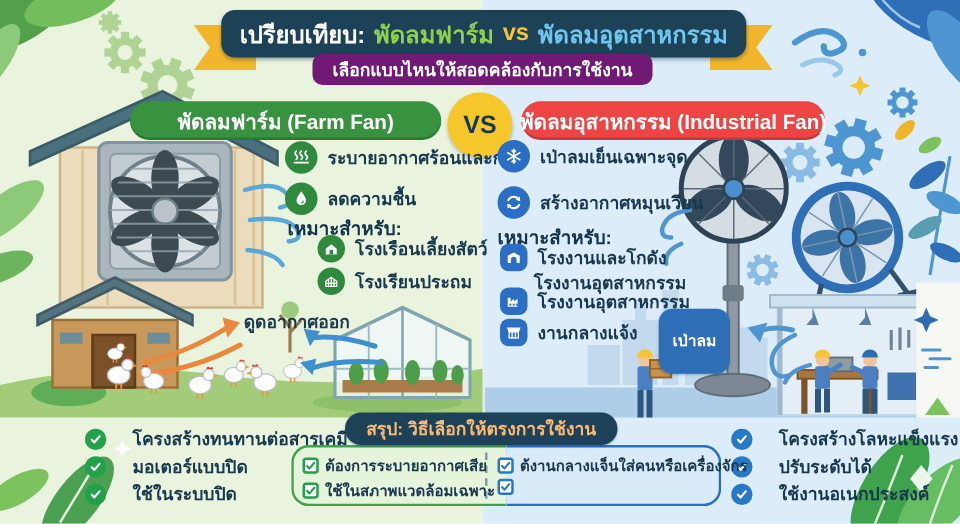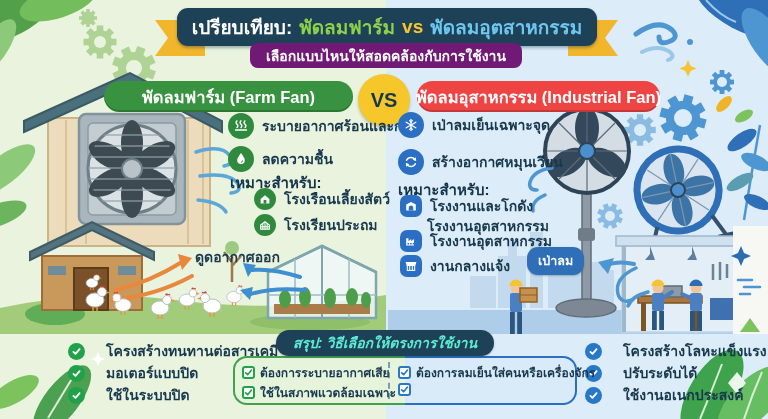--- a/index.html
+++ b/index.html
@@ -32,36 +32,36 @@
     font-size:20px;font-weight:bold;box-shadow:0 2px 3px rgba(20,50,70,.25);}
   
   .frow{position:absolute;display:flex;align-items:center;gap:8px;white-space:nowrap;}
   .frow .lbl{font-size:14px;font-weight:bold;color:#17384d;}
   .ic{border-radius:50%;display:flex;align-items:center;justify-content:center;flex:0 0 auto;}
   .ic26{width:26px;height:26px;} .ic22{width:22px;height:22px;border-radius:7px;}
   .ic.gr{background:#2f8a3e;} .ic.bl{background:#2a6fc3;}
   .sect-hdr{position:absolute;font-size:15px;font-weight:bold;color:#123349;white-space:nowrap;}
   .annot{position:absolute;font-size:14px;font-weight:bold;color:#1c3a4e;white-space:nowrap;}
   .annot-pill{position:absolute;background:#2f6fb8;color:#fff;font-size:12.5px;font-weight:bold;
-    border-radius:11px;padding:4px 11px;white-space:nowrap;box-shadow:0 1px 2px rgba(20,50,70,.3);}
+    border-radius:11px;padding:16px 11px;white-space:nowrap;box-shadow:0 1px 2px rgba(20,50,70,.3);}
   
   .prow{position:absolute;display:flex;align-items:center;gap:7px;white-space:nowrap;}
   .prow .lbl{font-size:14px;font-weight:bold;color:#17384d;margin-left:14px;}
   .ccheck{width:17px;height:17px;border-radius:50%;display:flex;align-items:center;justify-content:center;flex:0 0 auto;}
   .ccheck.gr{background:#22a14b;} .ccheck.bl{background:#2878c8;}
   
   .sum-half{position:absolute;top:356px;height:49px;box-sizing:border-box;}
   .sum-left{left:233px;width:172px;background:#e7f4dc;border:2px solid #43a04f;border-right:none;
     border-radius:14px 0 0 14px;}
   .sum-right{left:405px;width:172px;background:#d9eaf9;border:2px solid #2a6fc3;border-left:none;
     border-radius:0 14px 14px 0;}
   .sum-divider{position:absolute;left:388px;top:362px;height:37px;width:0;border-left:2px dashed #7e9cae;}
   .sum-title{position:absolute;left:276px;top:330px;width:218px;height:26px;background:#1d4156;
-    border-radius:13px;display:flex;align-items:center;justify-content:center;color:#5eead4;
-    font-size:14px;font-weight:bold;white-space:nowrap;box-shadow:0 1px 2px rgba(20,50,70,.3);font-style:italic;}
+    border-radius:13px;display:flex;align-items:center;justify-content:center;color:#fdba74;
+    font-size:14px;font-weight:bold;white-space:nowrap;box-shadow:0 1px 2px rgba(20,50,70,.3);}
   .crow{position:absolute;display:flex;align-items:center;gap:5px;white-space:nowrap;}
   .crow .lbl{font-size:12px;font-weight:bold;color:#17384d;}
   .cbox{width:13px;height:13px;border-radius:3px;background:#fff;display:flex;align-items:center;
     justify-content:center;flex:0 0 auto;box-sizing:border-box;}
   .cbox.gr{border:2px solid #22a14b;} .cbox.bl{border:2px solid #2878c8;}
 </style>
 </head>
 <body>
 
 <div id="stage">
@@ -549,21 +549,21 @@
         </svg>
       </span>
     <span class="lbl">ใช้ในสภาพแวดล้อมเฉพาะ</span>
   </div>
   <div class="crow" style="left:398px;top:363px">
     <span class="cbox bl">
         <svg width="9" height="9" viewBox="0 0 16 16">
           <polyline points="3,8.5 6.5,12 13,4" fill="none" stroke="#2878c8" stroke-width="3" stroke-linecap="round" stroke-linejoin="round"></polyline>
         </svg>
       </span>
-    <span class="lbl">ต้องการลมเย็นใส่คนหรือเครื่องจักร</span>
+    <span class="lbl">ต้งานกลางแจ็นใส่คนหรือเครื่องจักร</span>
   </div>
   <div class="crow" style="left:398px;top:383px">
     <span class="cbox bl">
         <svg width="9" height="9" viewBox="0 0 16 16">
           <polyline points="3,8.5 6.5,12 13,4" fill="none" stroke="#2878c8" stroke-width="3" stroke-linecap="round" stroke-linejoin="round"></polyline>
         </svg>
       </span>
   </div>
 </div>
 

